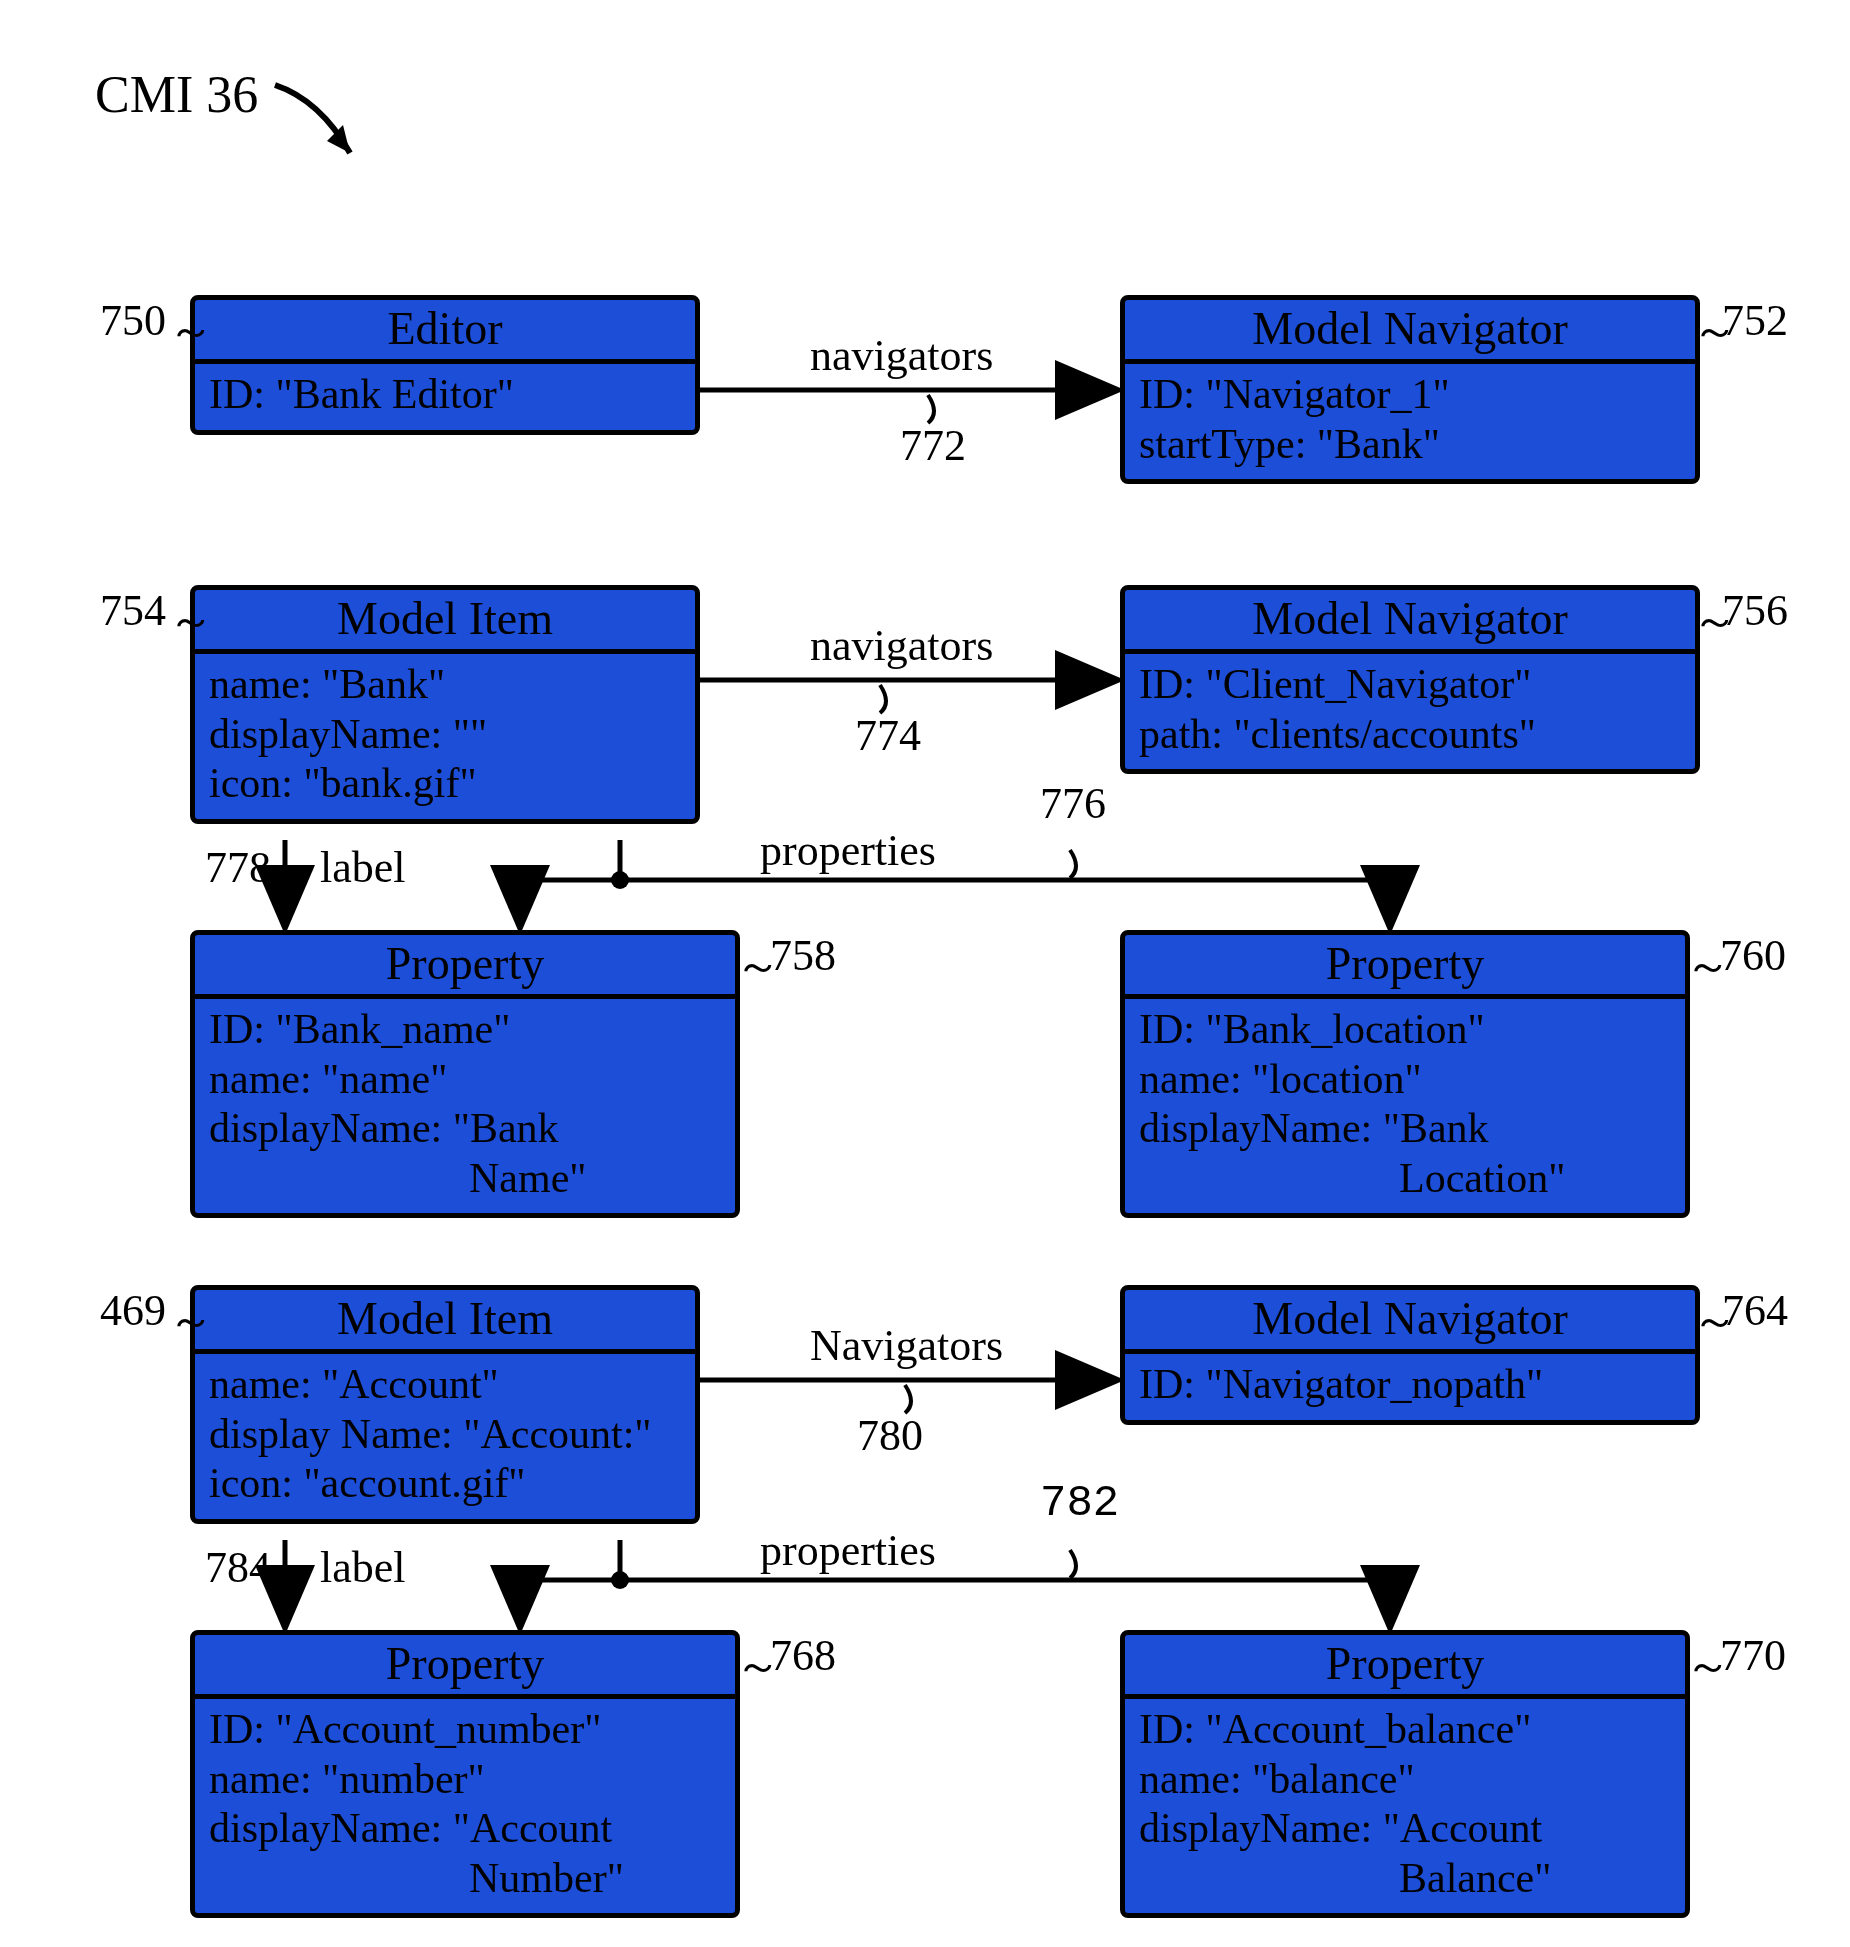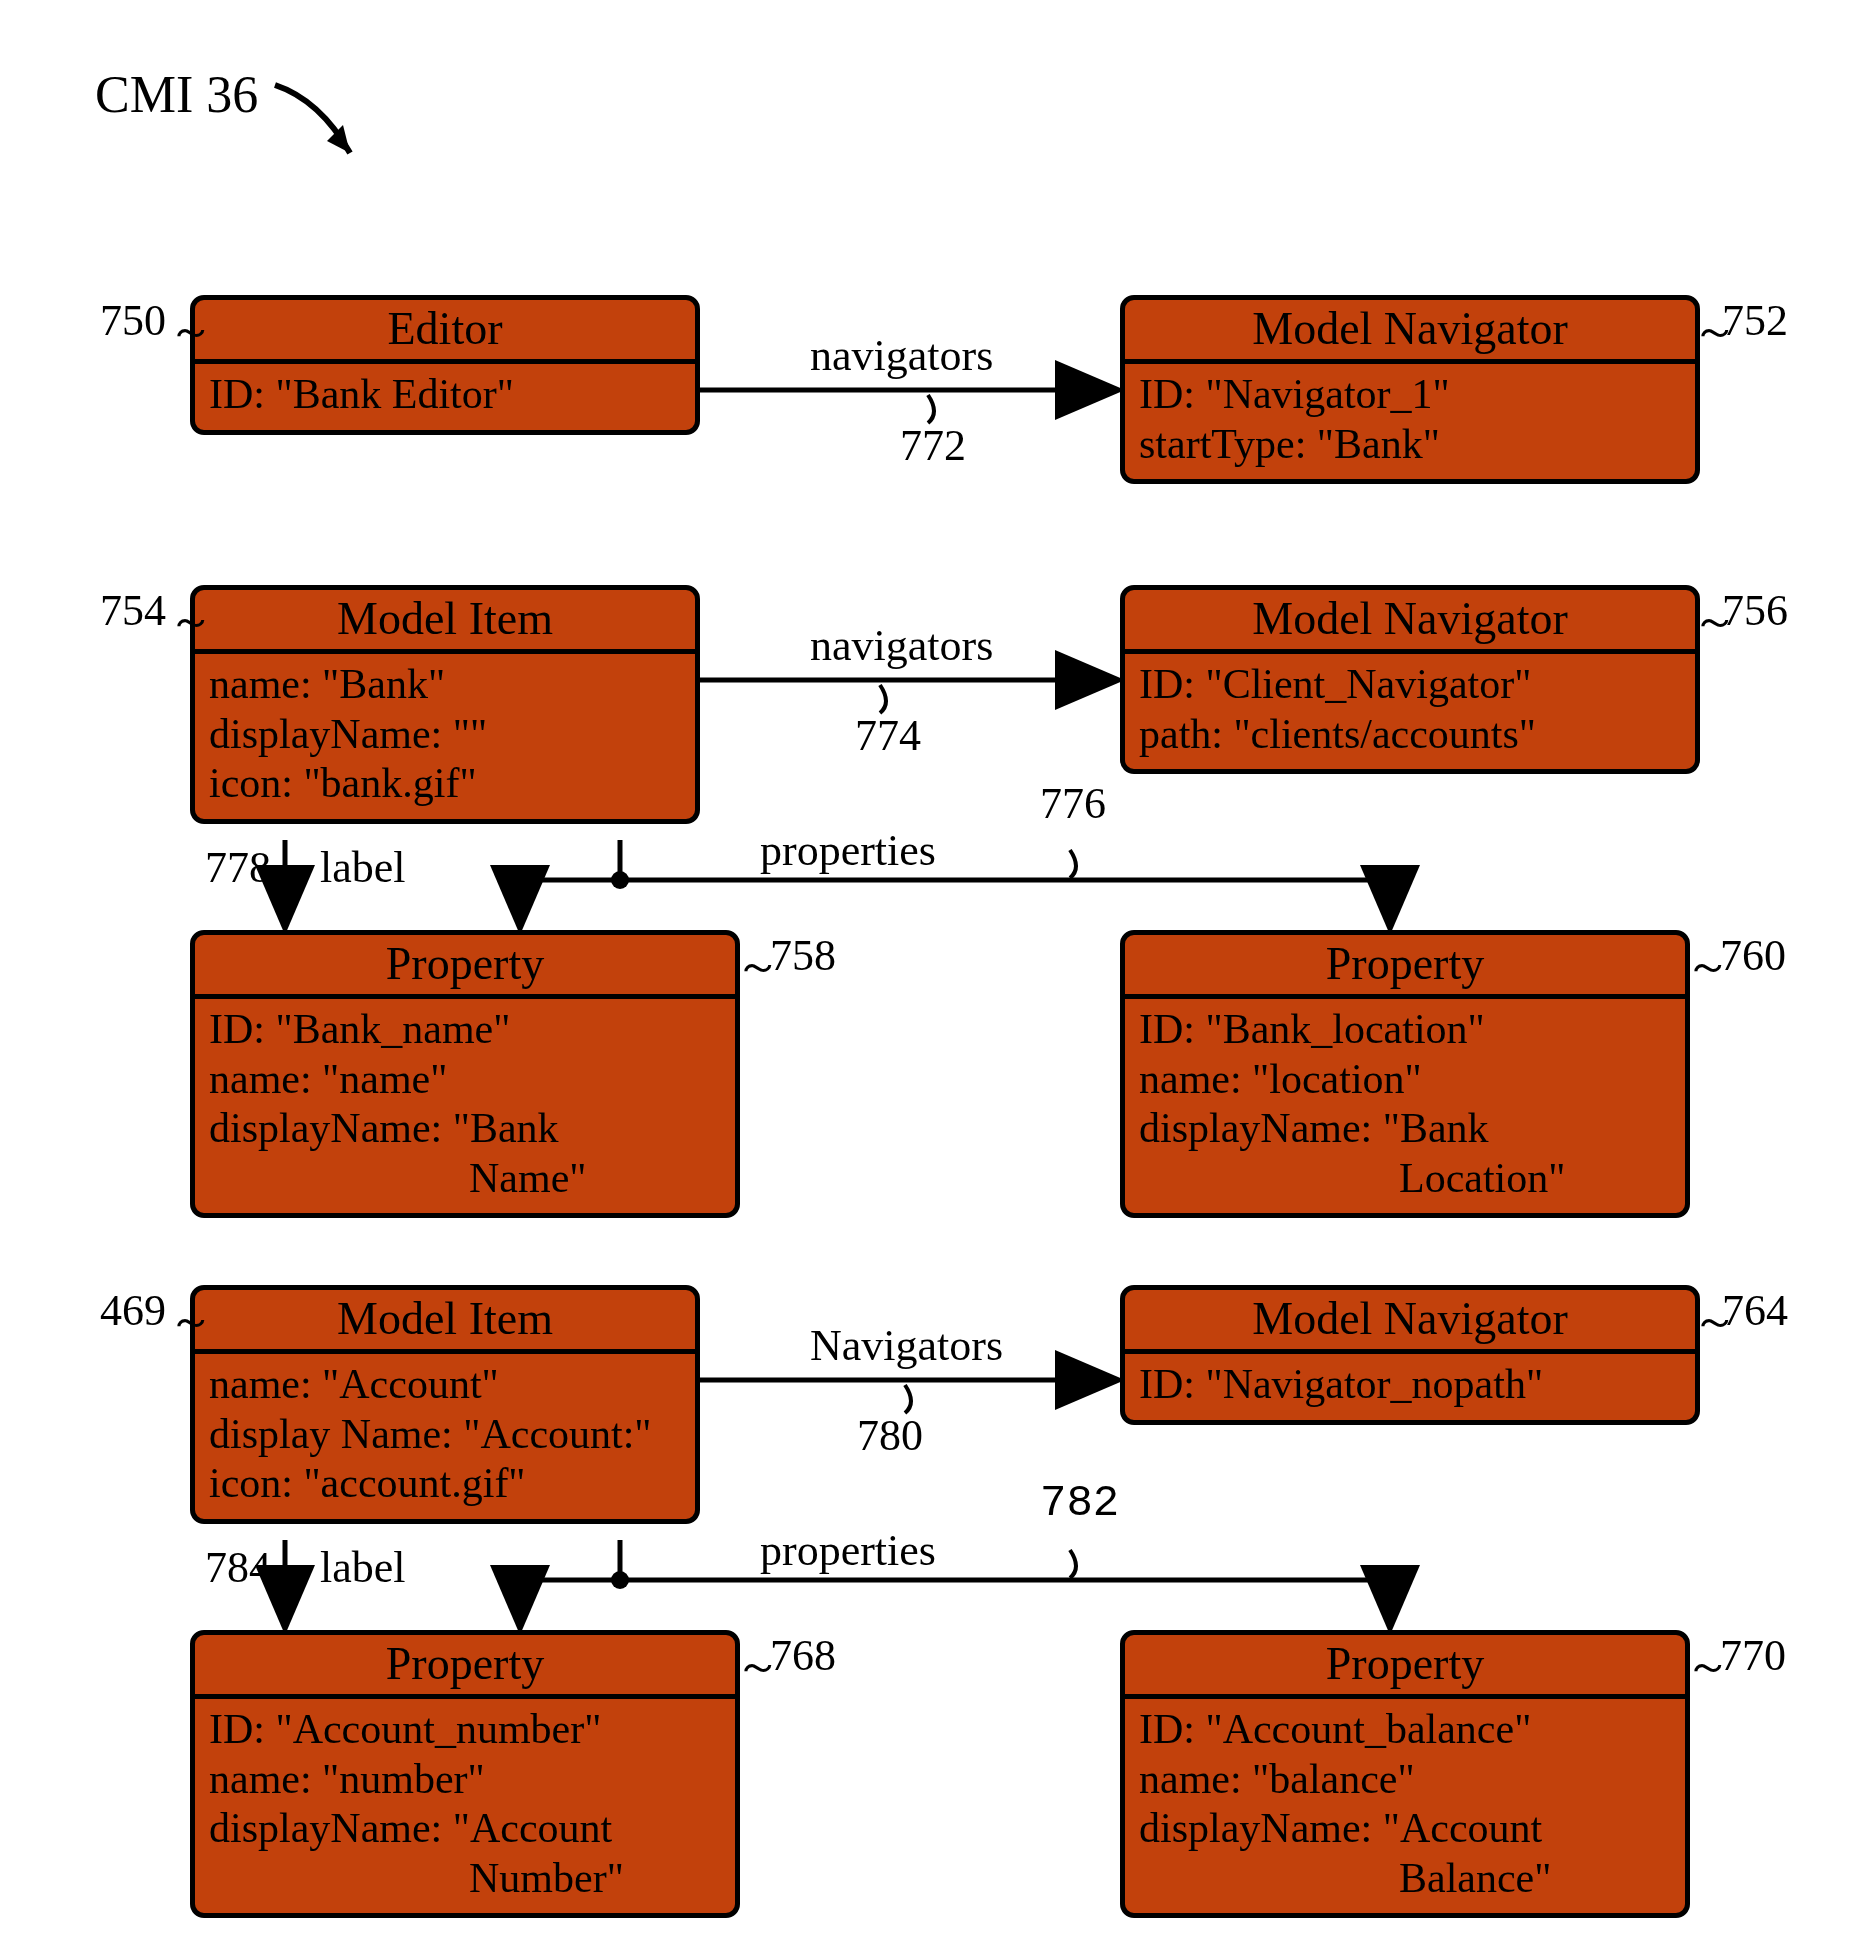--- a/index.html
+++ b/index.html
@@ -1,19 +1,19 @@
 <!DOCTYPE html>
 <html><head>
 <meta charset="utf-8">
 <style>
   html,body{margin:0;padding:0;background:#fff;font-family:Georgia,"Times New Roman",serif;}
   .canvas{position:relative;width:1850px;height:1947px;}
   .title{position:absolute;font-size:52px;left:95px;top:65px;}
   .title-arrow{position:absolute;left:265px;top:75px;}
-  .box{position:absolute;border:5px solid #000;border-radius:14px;background:#c2410c;}
+  .box{position:absolute;border:5px solid #000;border-radius:8px;background:#1d4ed8;}
   .box .hdr{border-bottom:5px solid #000;text-align:center;font-size:46px;padding:2px 8px 4px 8px;white-space:nowrap;}
   .box .body{font-size:42px;padding:6px 10px 10px 14px;line-height:1.18;}
   .box .body .row{white-space:nowrap;}
   .box .body .cont{padding-left:260px;}
   .ref{position:absolute;font-size:44px;}
   .tilde{position:absolute;font-size:46px;}
   .lbl{position:absolute;font-size:44px;}
   svg.overlay{position:absolute;left:0;top:0;pointer-events:none;}
 </style>
 </head>

